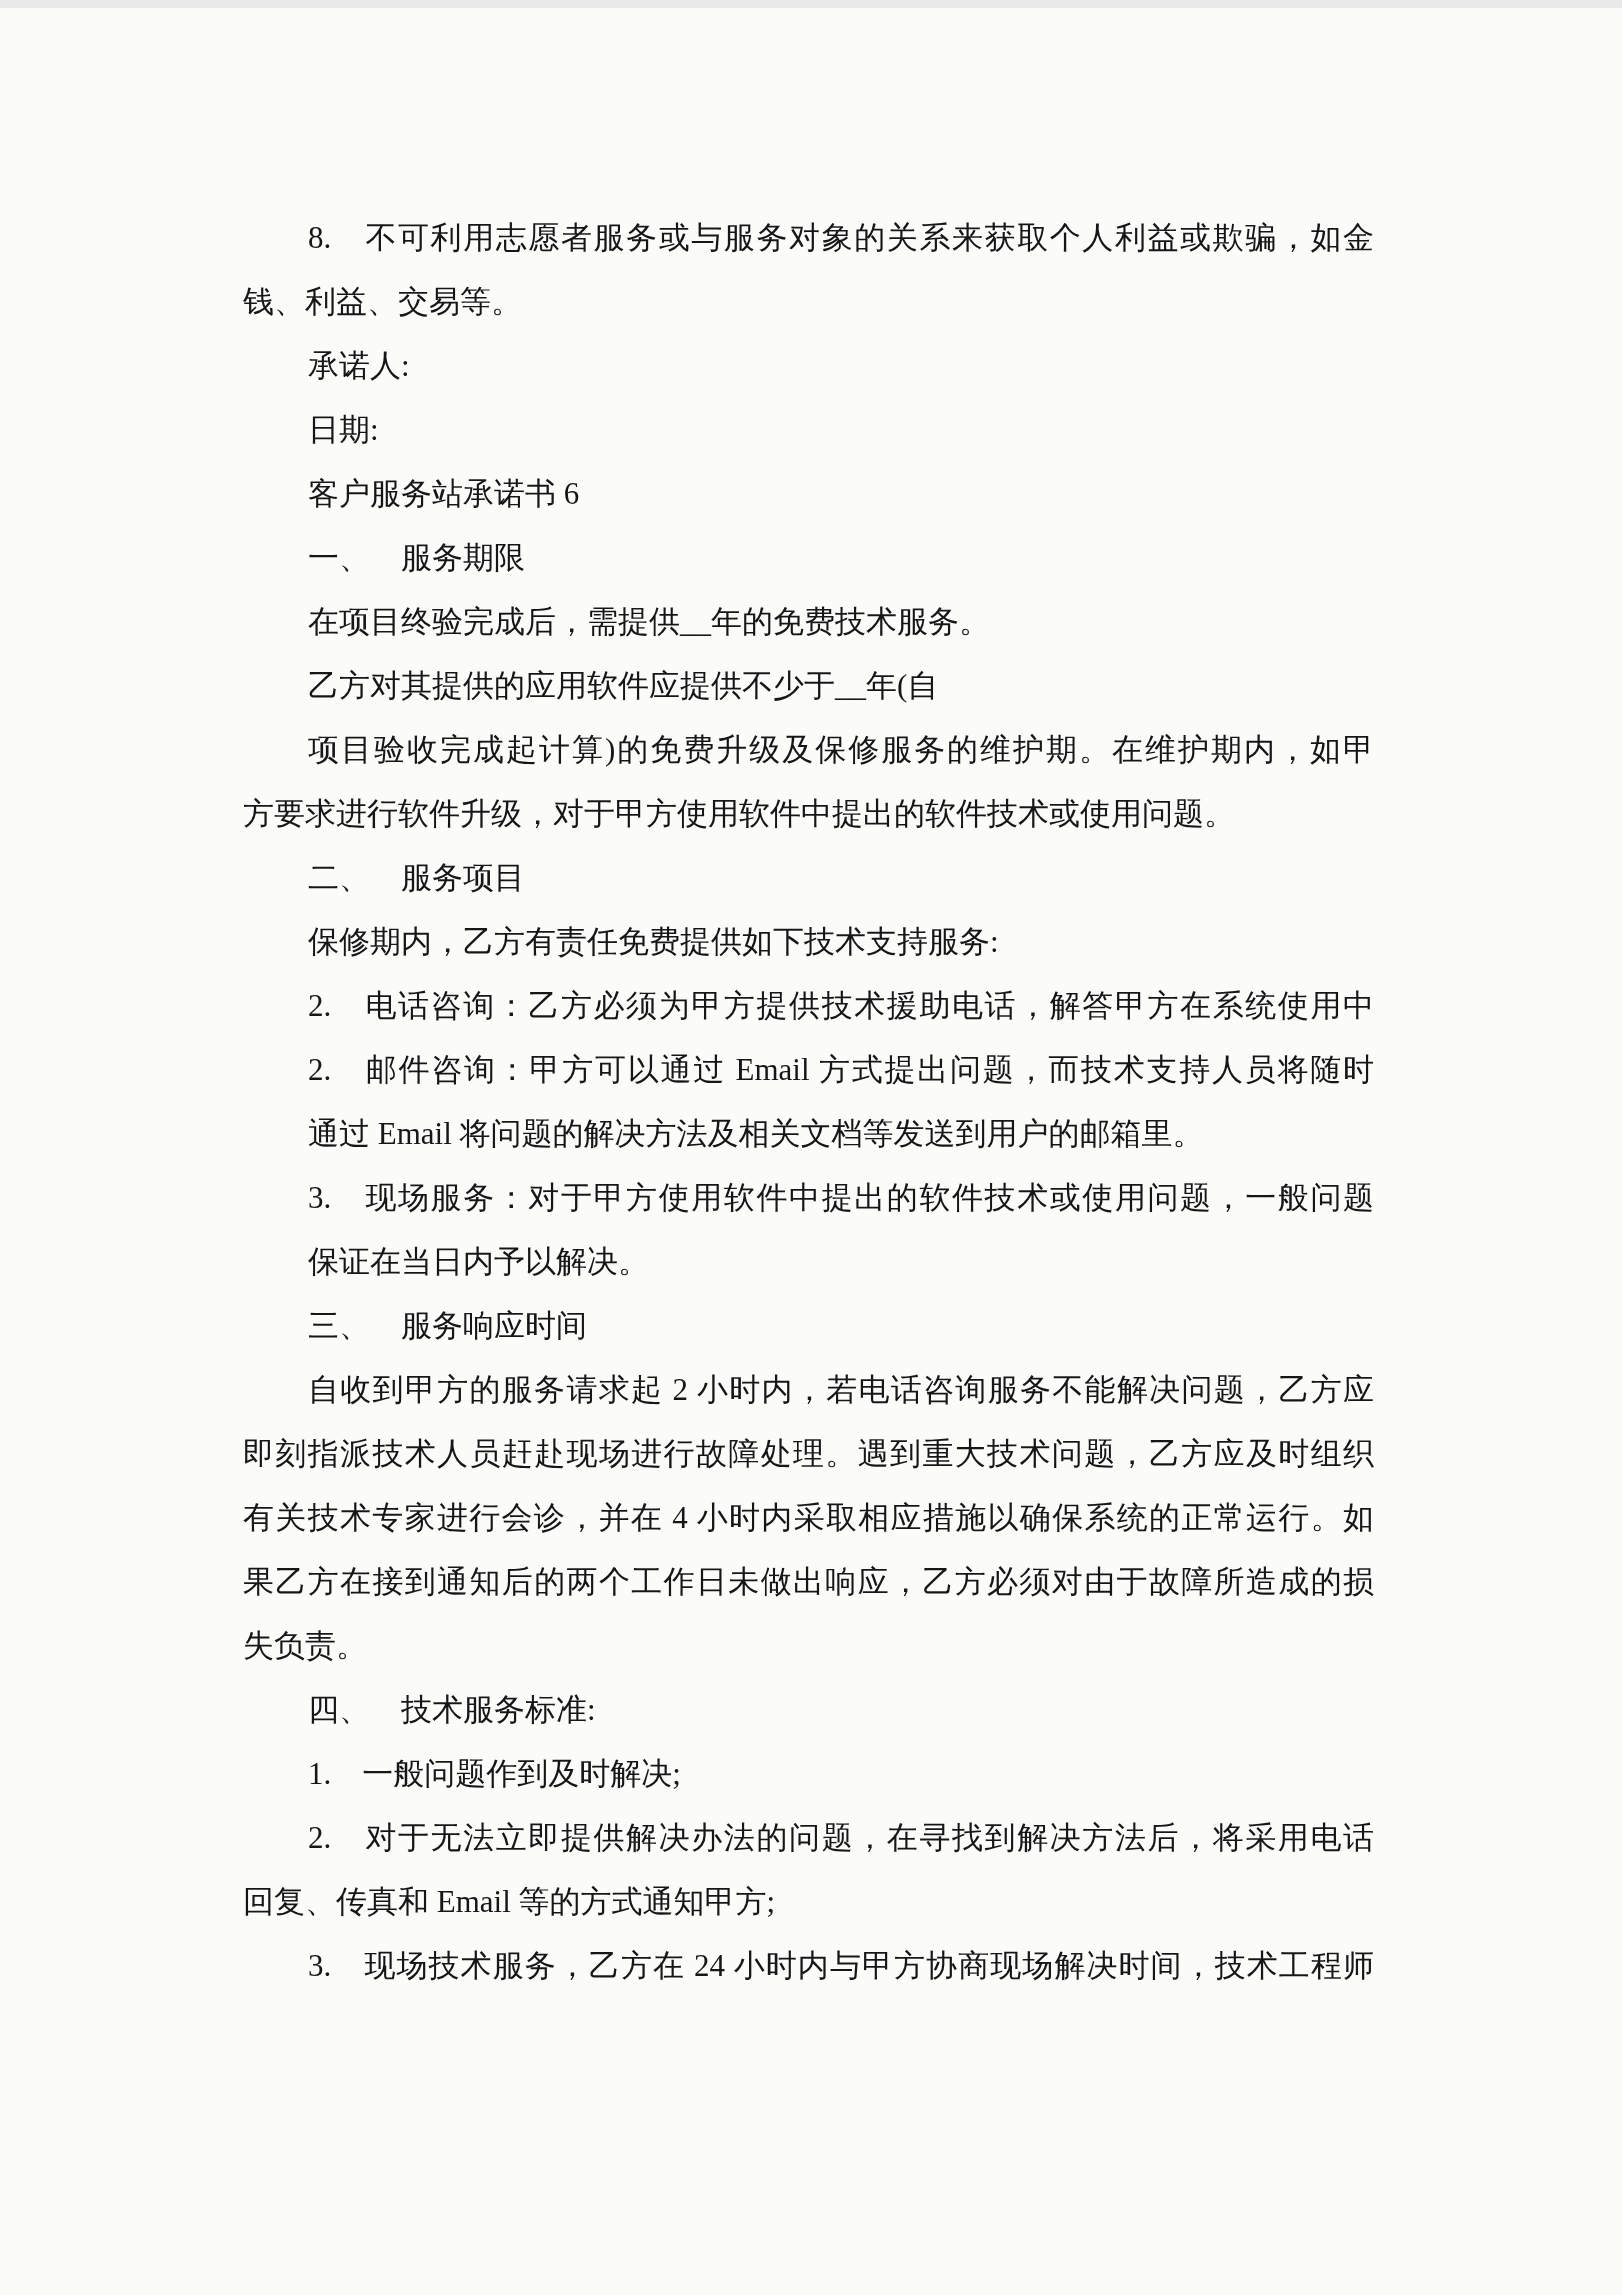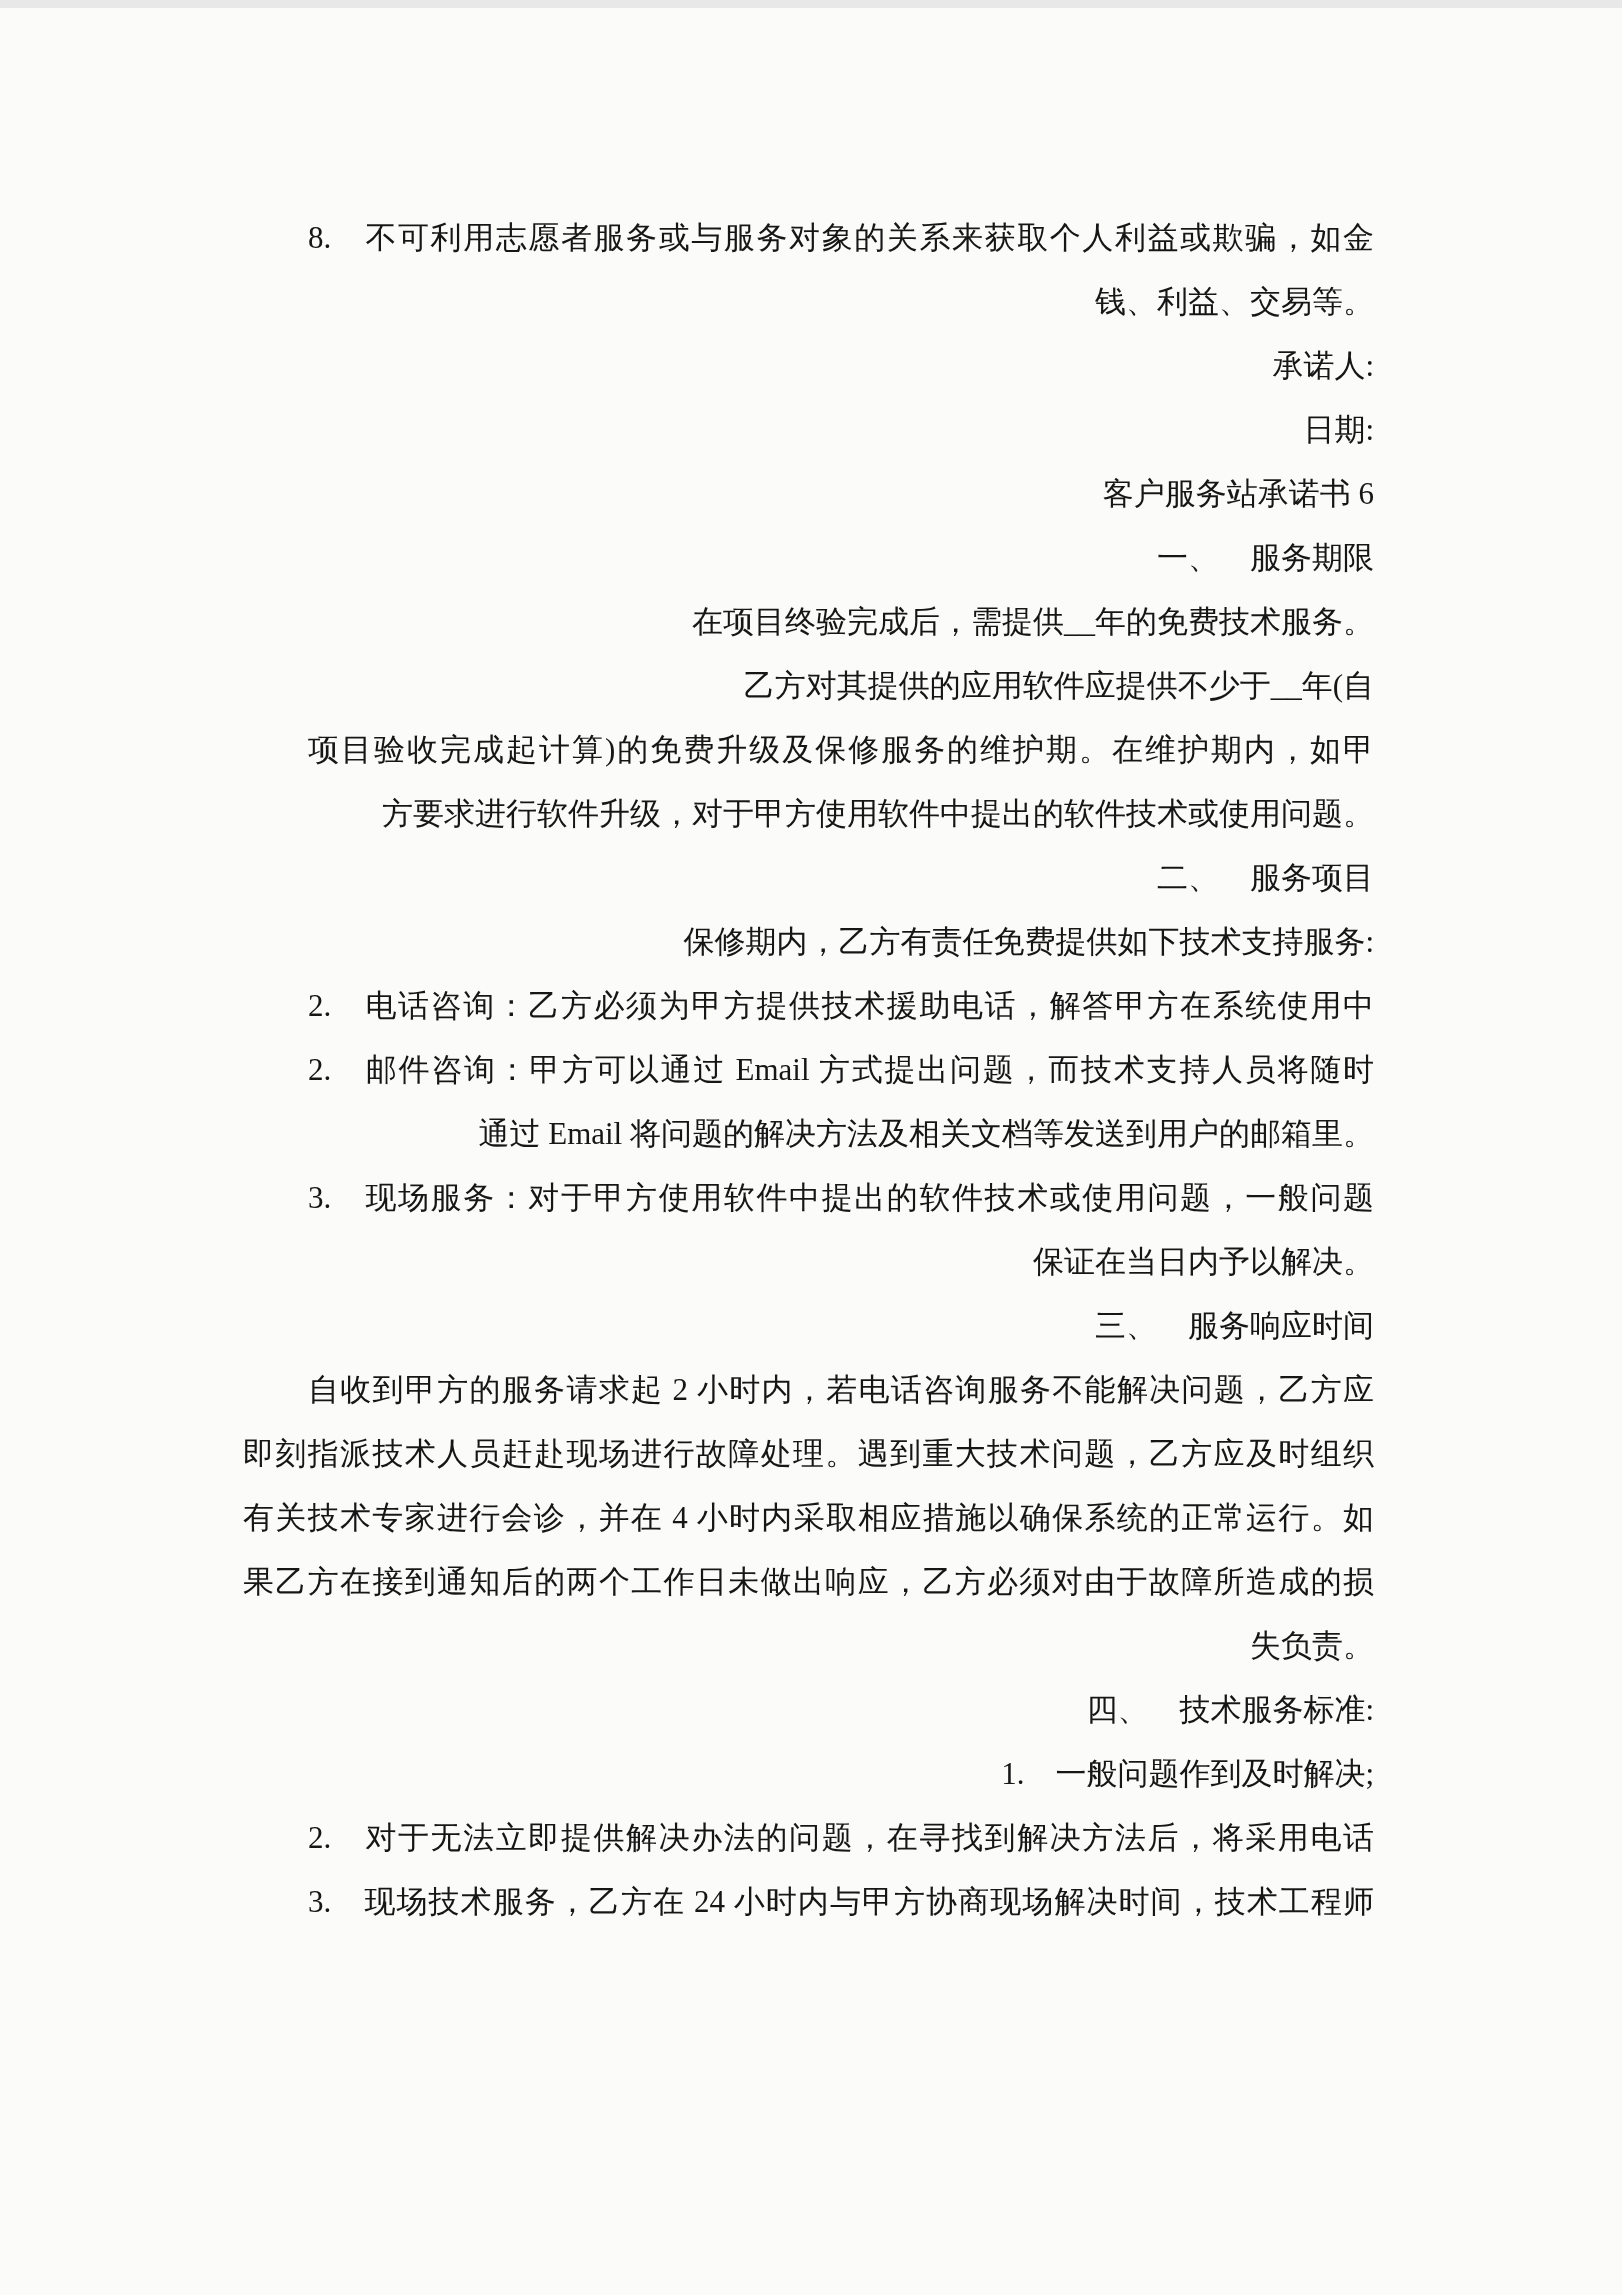--- a/index.html
+++ b/index.html
@@ -21,21 +21,21 @@
     position: absolute;
     left: 243px;
     top: 198px;
     width: 1131px;
     font-size: 31px;
     line-height: 64px;
   }
   .line {
     height: 64px;
     overflow: hidden;
-    text-align: right;
+    text-align: left;
     box-sizing: border-box;
   }
   .line.indent {
     padding-left: 65px;
   }
   .line.fill {
     text-align: justify;
     text-align-last: justify;
   }
 </style>
@@ -63,16 +63,17 @@
       <div class="line indent">保证在当日内予以解决。</div>
       <div class="line indent">三、　服务响应时间</div>
       <div class="line indent fill">自收到甲方的服务请求起 2 小时内，若电话咨询服务不能解决问题，乙方应</div>
       <div class="line fill">即刻指派技术人员赶赴现场进行故障处理。遇到重大技术问题，乙方应及时组织</div>
       <div class="line fill">有关技术专家进行会诊，并在 4 小时内采取相应措施以确保系统的正常运行。如</div>
       <div class="line fill">果乙方在接到通知后的两个工作日未做出响应，乙方必须对由于故障所造成的损</div>
       <div class="line">失负责。</div>
       <div class="line indent">四、　技术服务标准:</div>
       <div class="line indent">1.　一般问题作到及时解决;</div>
       <div class="line indent fill">2.　对于无法立即提供解决办法的问题，在寻找到解决方法后，将采用电话</div>
+      <div class="line">回复、传真和 Email 等的方式通知甲方;</div>
       <div class="line indent fill">3.　现场技术服务，乙方在 24 小时内与甲方协商现场解决时间，技术工程师</div>
     </div>
 </div>
 
 
 </body></html>

